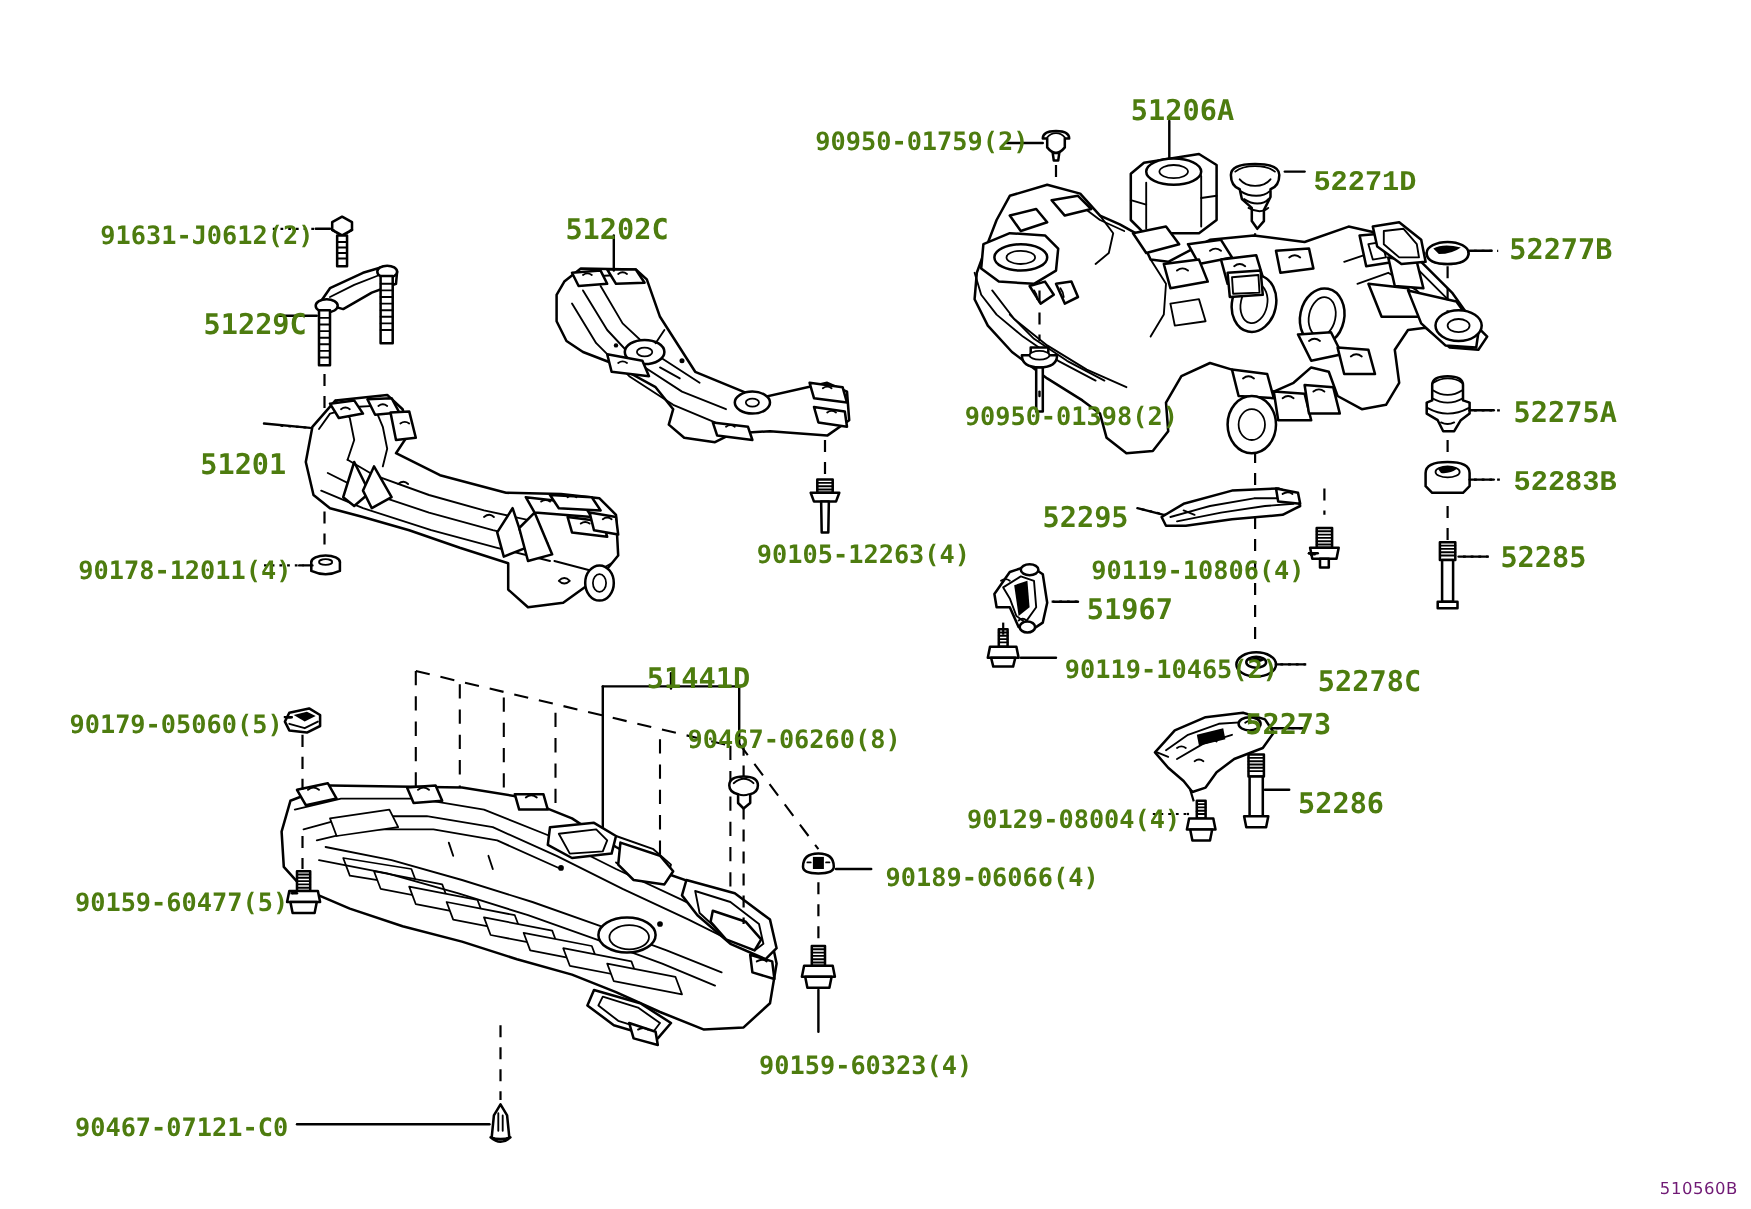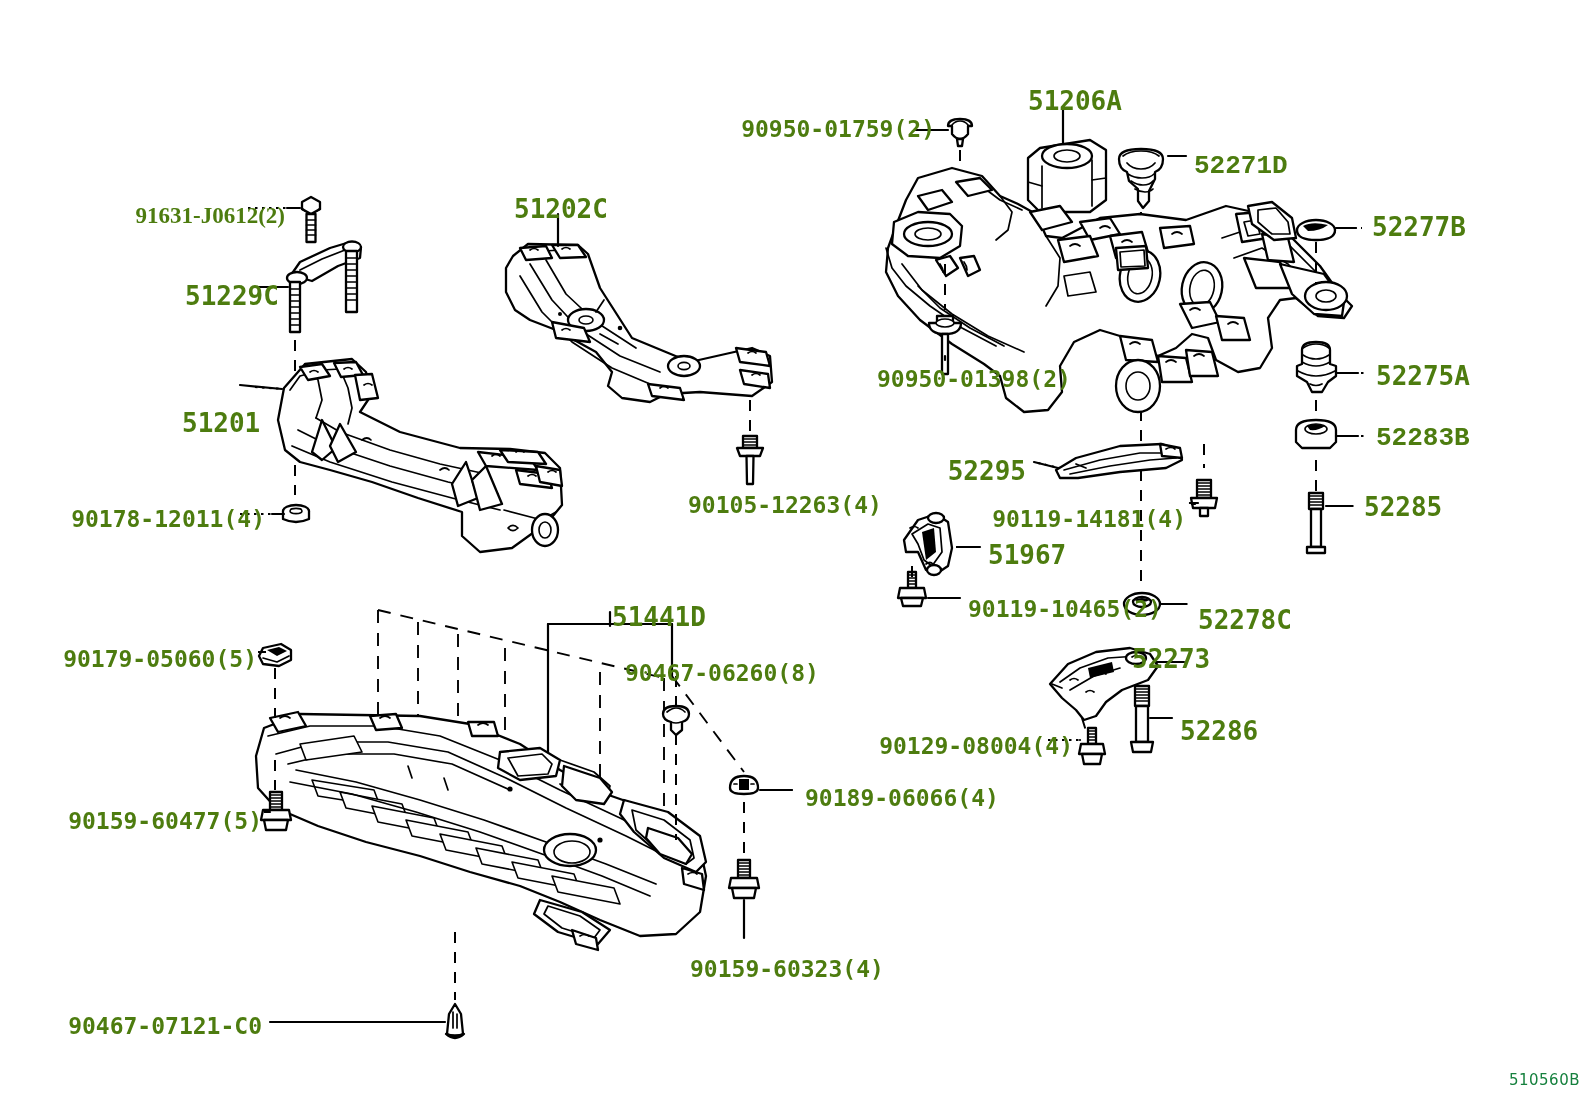--- a/index.html
+++ b/index.html
@@ -34,21 +34,21 @@
   }
   .lbl.sz-big   { font-size: 26px; }
   .lbl.sz-mid   { font-size: 23px; }
   .lbl.right    { transform: translateX(-100%); }
   #figcode {
     position: absolute;
     right: 12px;
     bottom: 10px;
     font-size: 15px;
     font-family: "DejaVu Sans", "Liberation Sans", sans-serif;
-    color: #15803d;
+    color: #701a75;
     letter-spacing: 0.5px;
   }
 </style>
 </head>
 <body>
 
 <div id="sheet">
 
   <svg id="artwork" viewBox="0 0 1592 1099" xmlns="http://www.w3.org/2000/svg">
     <defs>
@@ -525,43 +525,43 @@
       <path class="of" d="M-8,12 L-6,-8 L0,-18 L6,-8 L8,12 Q0,18 -8,12 Z"></path>
       <path class="oh" d="M-2,-10 L-2,6 M2,-8 L2,6"></path>
       <path class="of" d="M-9,12 Q0,20 9,12 Q0,15 -9,12 Z"></path>
     </g>
     <path class="ld" d="M445,1022 L270,1022"></path>
     <path class="dash" d="M455,932 L455,1000"></path>
 
   </svg>
 
   <div id="labels-layer">
-      <div class="lbl sz-mid right" style="left: 285px; top: 204px; font-family: Liberation Serif, serif;">91631-J0612(2)</div>
+      <div class="lbl sz-mid right" style="left: 285px; top: 204px;">91631-J0612(2)</div>
       <div class="lbl sz-big" style="left: 185px; top: 283px;">51229C</div>
       <div class="lbl sz-big" style="left: 182px; top: 380px; margin-top: 30px;">51201</div>
       <div class="lbl sz-mid right" style="left: 265px; top: 508px;">90178-12011(4)</div>
       <div class="lbl sz-big" style="left: 514px; top: 196px;">51202C</div>
       <div class="lbl sz-mid" style="left: 688px; top: 494px;">90105-12263(4)</div>
       <div class="lbl sz-mid right" style="left: 935px; top: 118px;">90950-01759(2)</div>
       <div class="lbl sz-big" style="left: 1028px; top: 88px;">51206A</div>
       <div class="lbl sz-big" style="left: 1194px; top: 153px; font-family: Liberation Mono, monospace;">52271D</div>
       <div class="lbl sz-big" style="left: 1372px; top: 214px;">52277B</div>
       <div class="lbl sz-mid" style="left: 877px; top: 368px;">90950-01398(2)</div>
       <div class="lbl sz-big" style="left: 1376px; top: 363px;">52275A</div>
       <div class="lbl sz-big" style="left: 1376px; top: 425px; font-family: Liberation Mono, monospace;">52283B</div>
       <div class="lbl sz-big" style="left: 1364px; top: 494px;">52285</div>
       <div class="lbl sz-big right" style="left: 1026px; top: 458px;">52295</div>
-      <div class="lbl sz-mid right" style="left: 1186px; top: 508px;">90119-14181(4)</div>
+      <div class="lbl sz-mid right" style="left: 1186px; top: 508px;">90119-10806(4)</div>
       <div class="lbl sz-big" style="left: 988px; top: 542px;">51967</div>
       <div class="lbl sz-mid" style="left: 968px; top: 598px;">90119-10465(2)</div>
       <div class="lbl sz-big" style="left: 1198px; top: 595px; margin-top: 12px;">52278C</div>
       <div class="lbl sz-big" style="left: 1132px; top: 646px;">52273</div>
       <div class="lbl sz-big" style="left: 1180px; top: 718px;">52286</div>
       <div class="lbl sz-mid right" style="left: 1073px; top: 735px;">90129-08004(4)</div>
-      <div class="lbl sz-big" style="left: 612px; top: 604px;">51441D</div>
+      <div class="lbl sz-big" style="left: 588px; top: 604px;">51441D</div>
       <div class="lbl sz-mid" style="left: 625px; top: 662px;">90467-06260(8)</div>
       <div class="lbl sz-mid right" style="left: 257px; top: 648px;">90179-05060(5)</div>
       <div class="lbl sz-mid right" style="left: 262px; top: 810px;">90159-60477(5)</div>
       <div class="lbl sz-mid" style="left: 805px; top: 787px;">90189-06066(4)</div>
       <div class="lbl sz-mid" style="left: 690px; top: 958px;">90159-60323(4)</div>
       <div class="lbl sz-mid right" style="left: 262px; top: 1015px;">90467-07121-C0</div>
     </div>
 
   <div id="figcode">510560B</div>
 </div>

